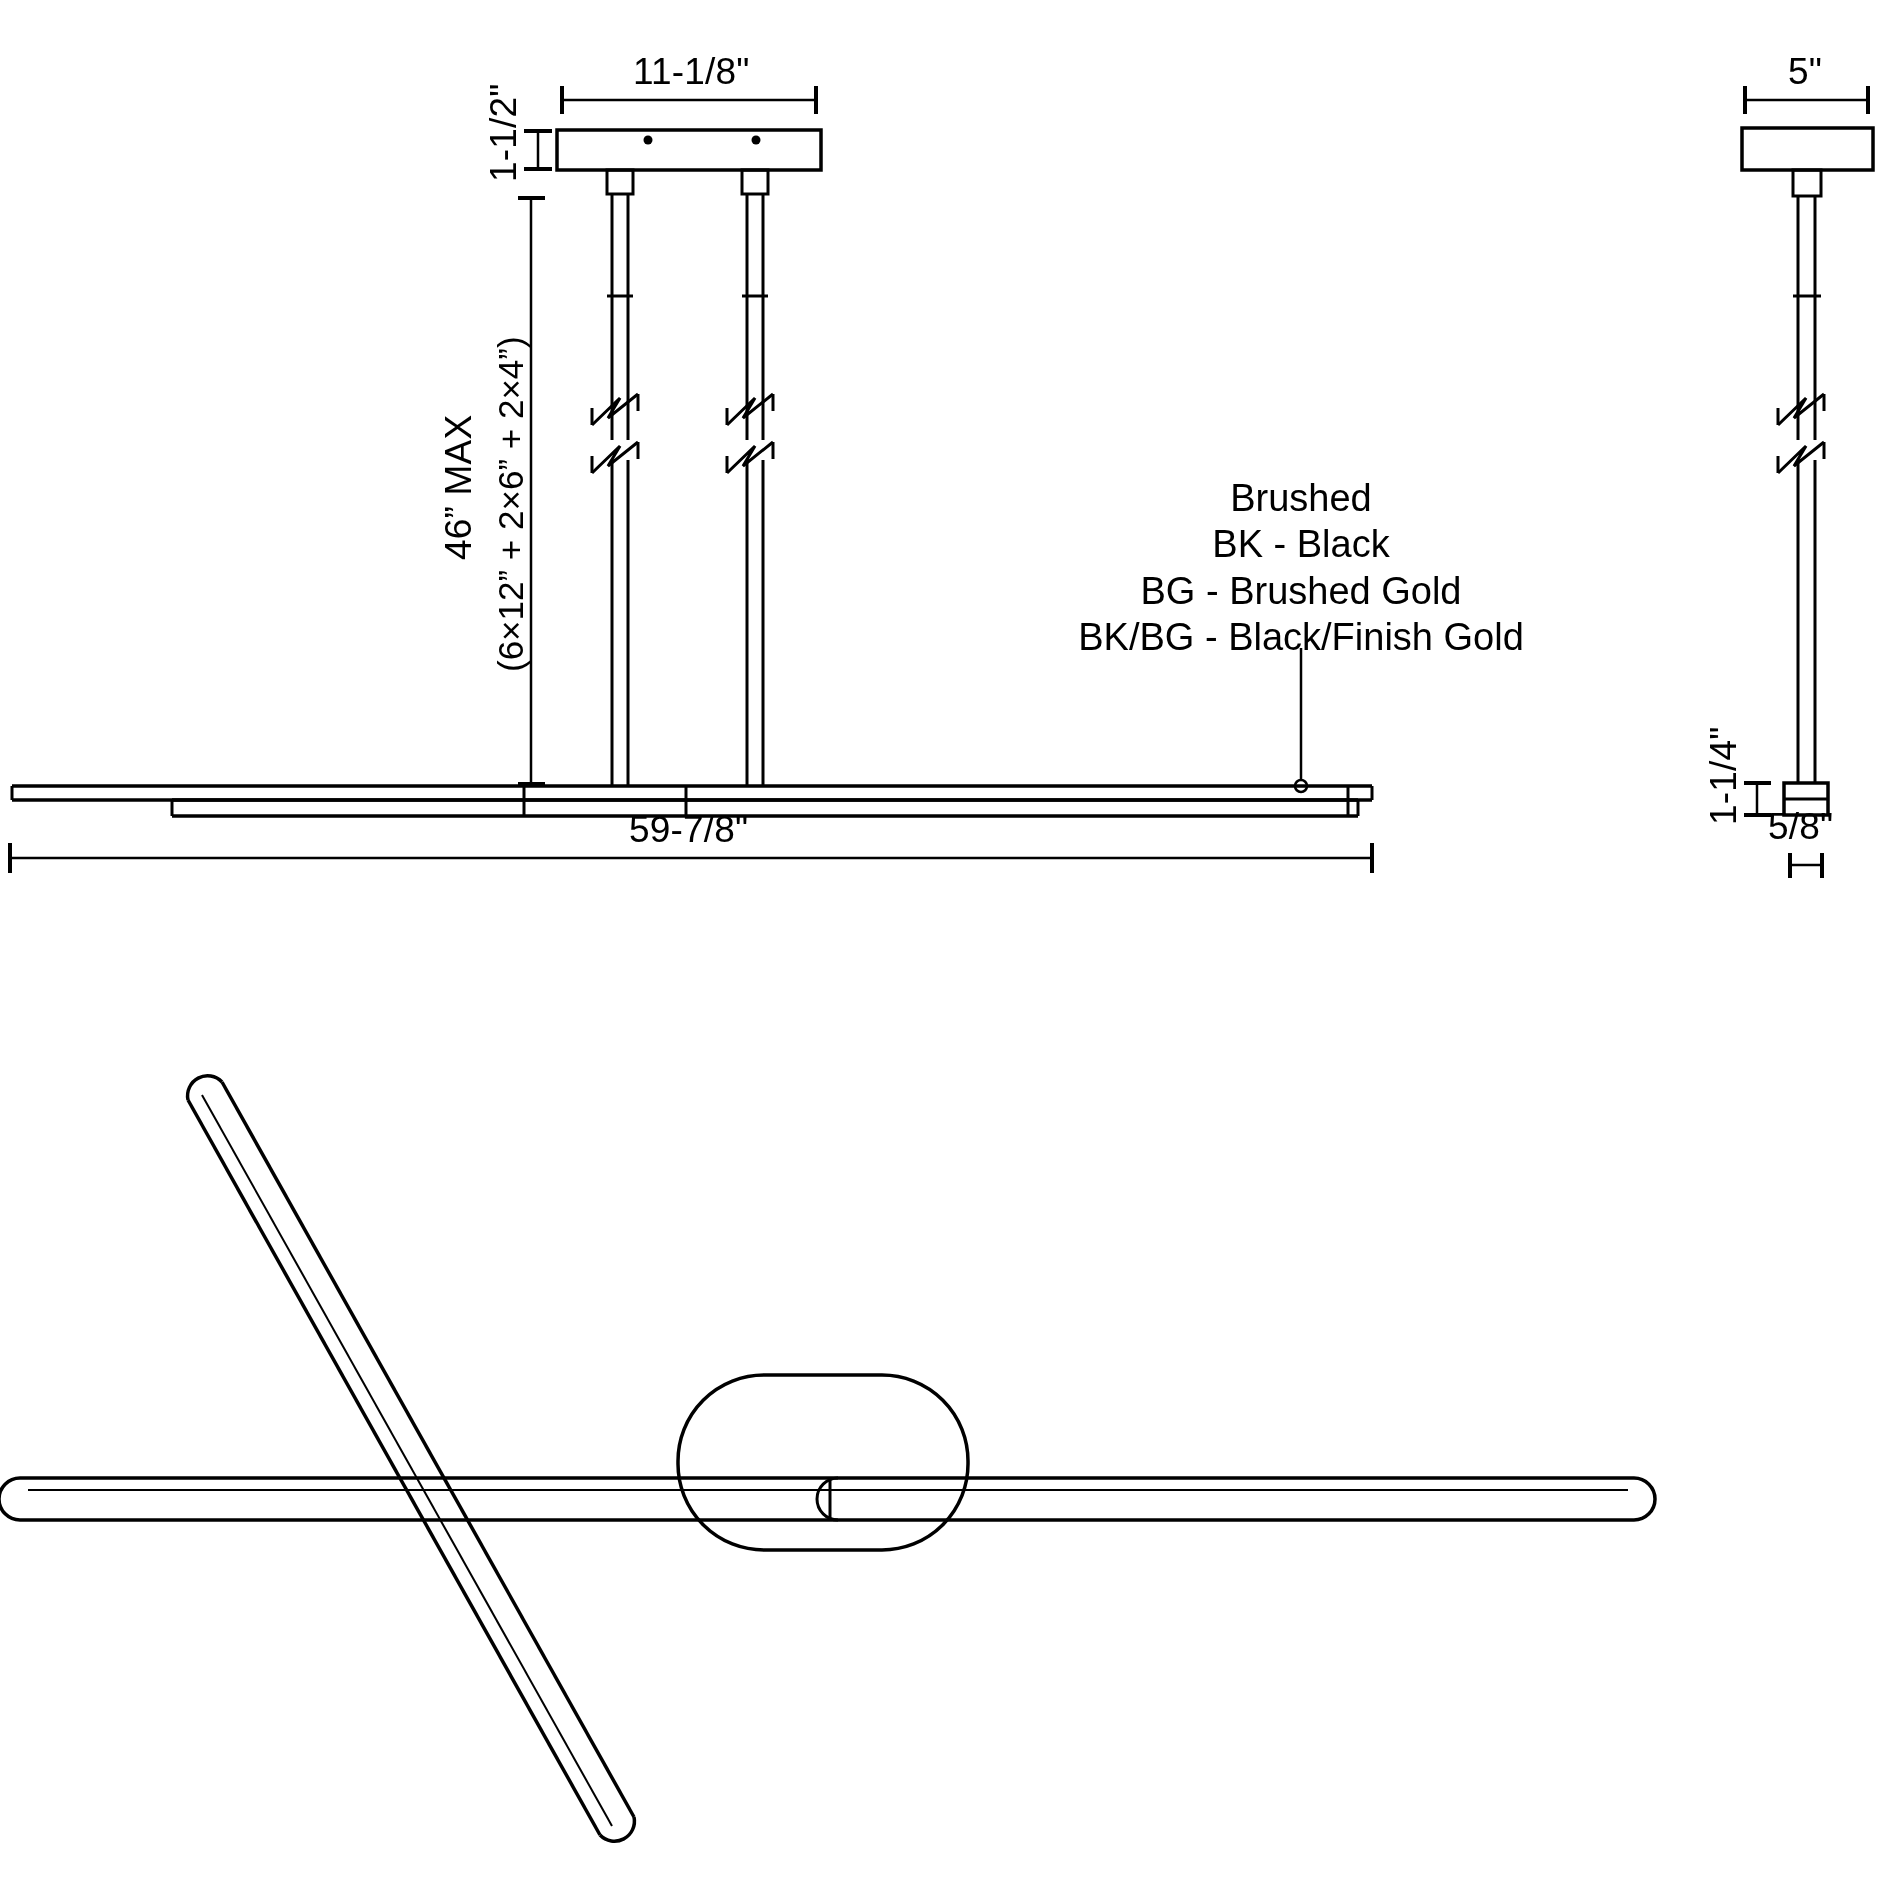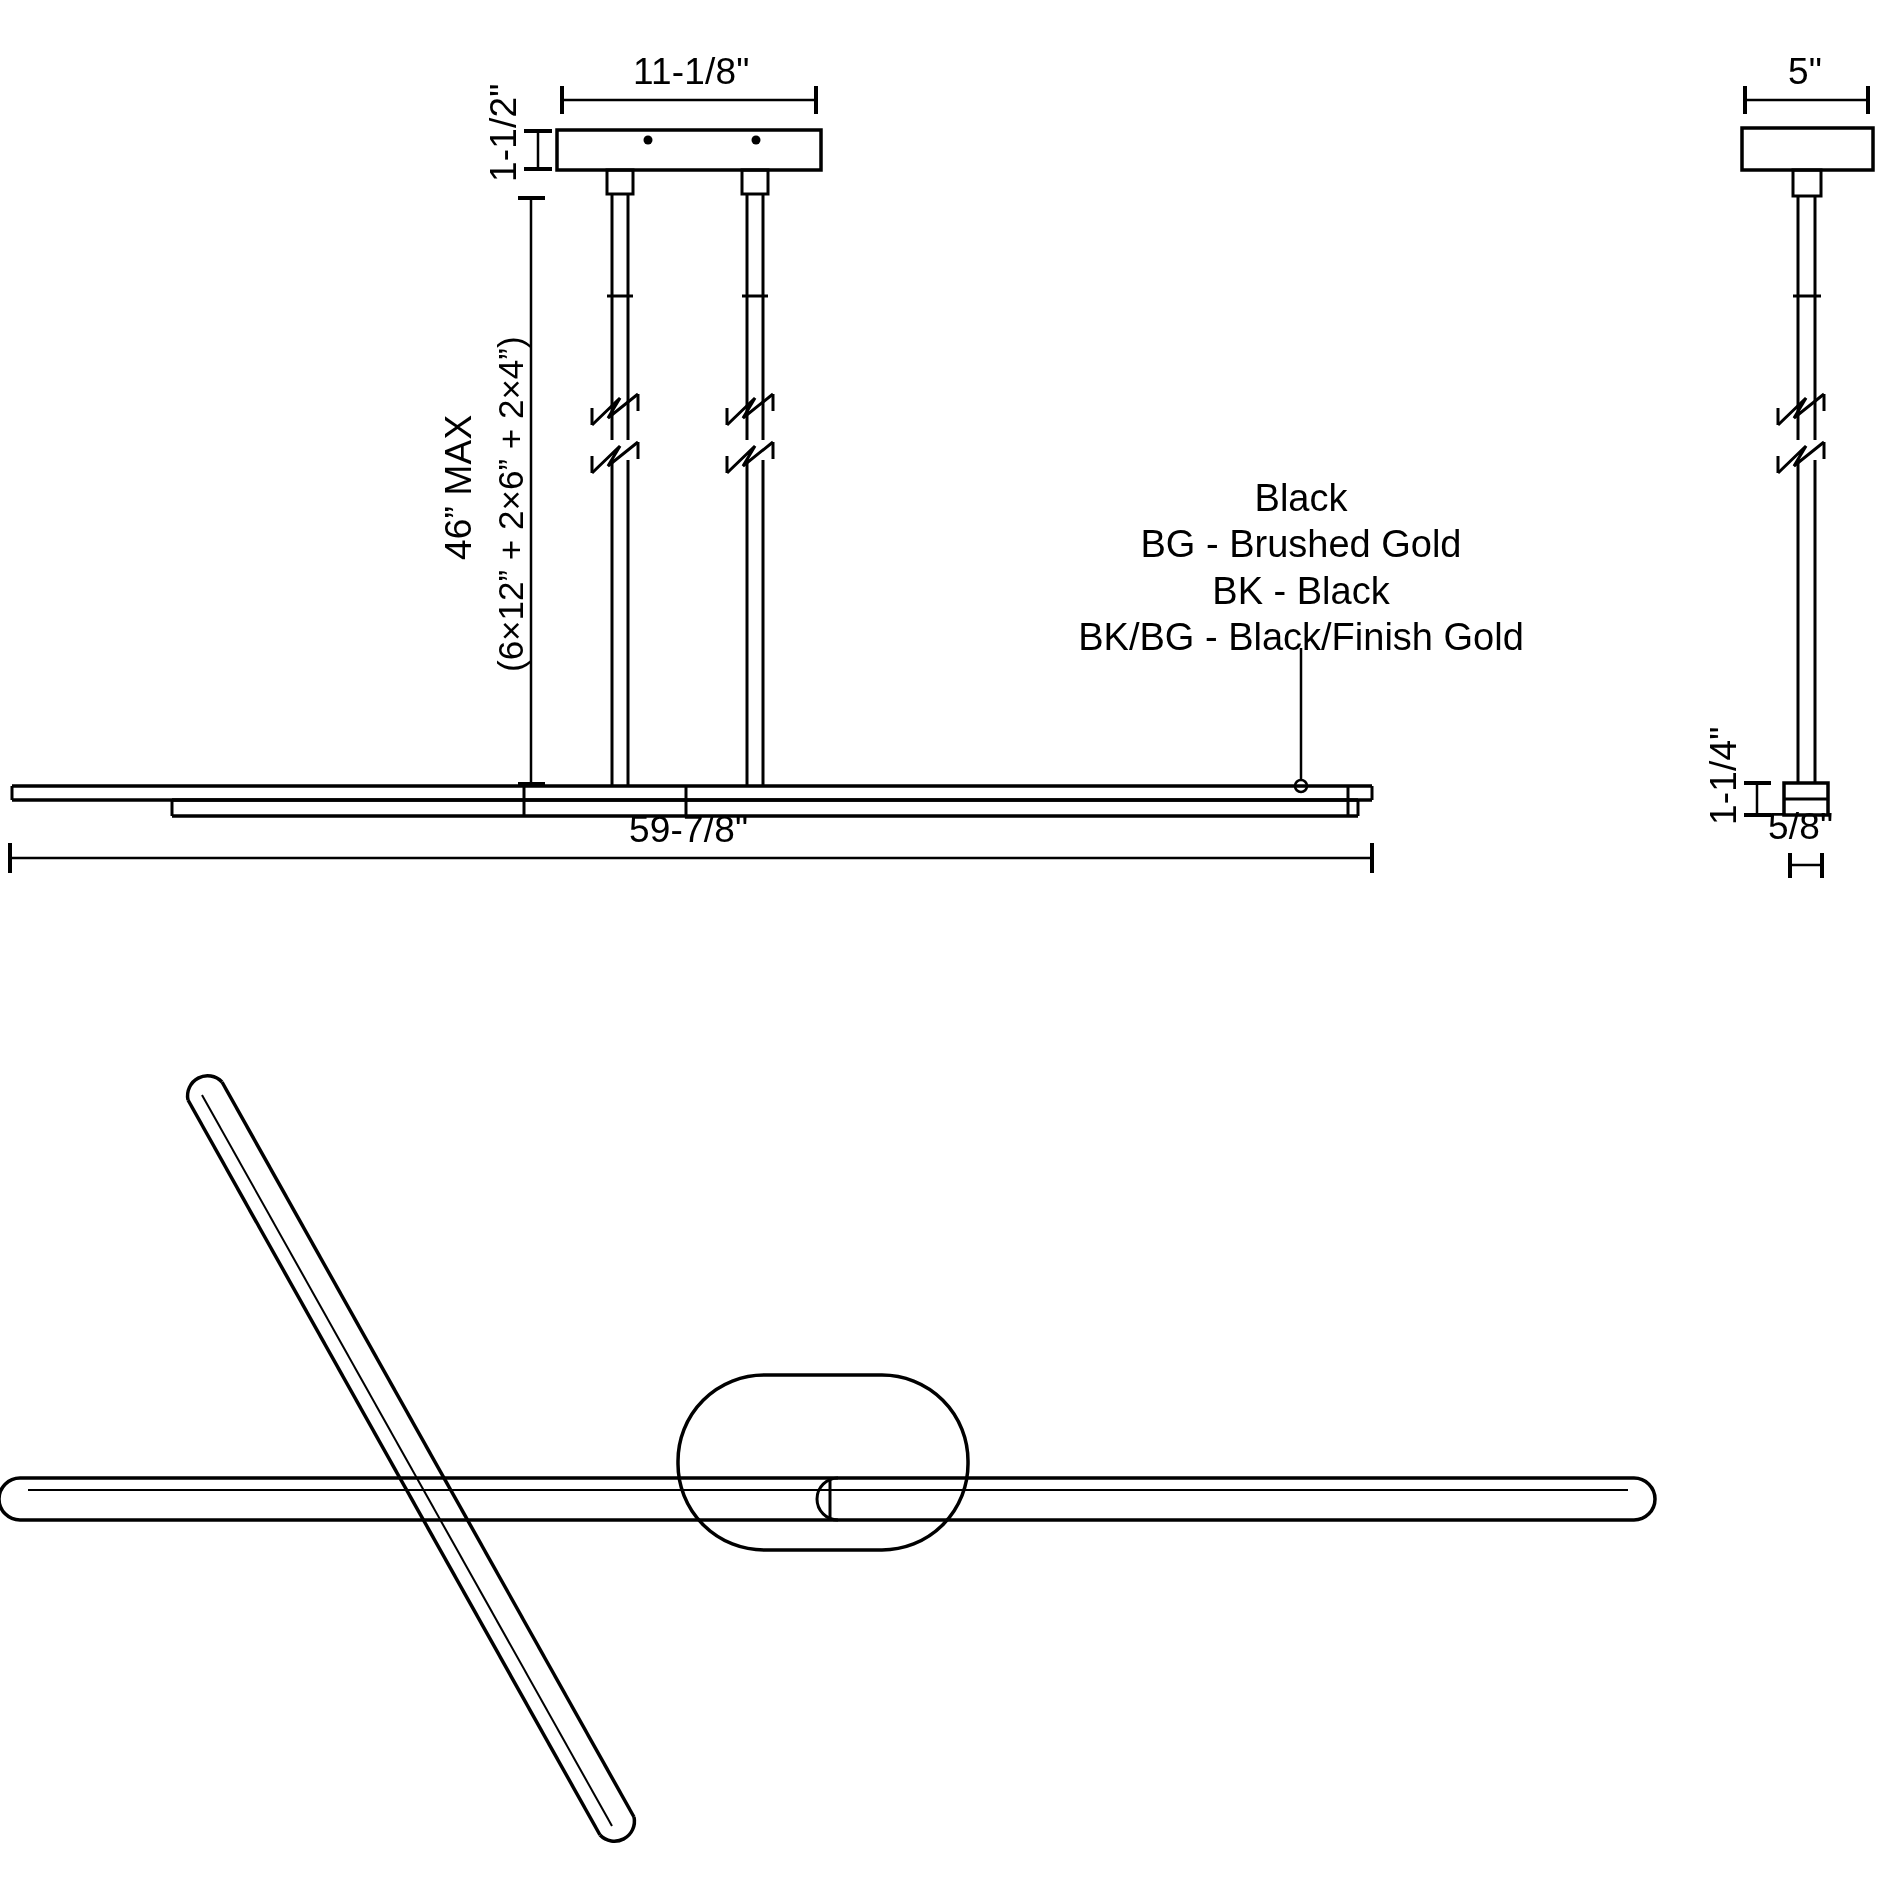--- a/index.html
+++ b/index.html
@@ -177,19 +177,19 @@
 
   <div class="lbl dim" style="left:629px;top:808px;">59-7/8"</div>
 
   <div class="lbl dim" style="left:1788px;top:50px;">5"</div>
 
   <div class="lbl dim rot90" style="left:1702px;top:825px;">1-1/4"</div>
 
   <div class="lbl dim" style="left:1768px;top:805px;">5/8"</div>
 
   <div class="finish-block" style="left:1001px;top:475px;width:600px;">
-    <div>Black</div>
+    <div>Brushed</div>
+    <div>BK - Black</div>
     <div>BG - Brushed Gold</div>
-    <div>BK - Black</div>
     <div>BK/BG - Black/Finish Gold</div>
   </div>
 
 </div>
 
 </body></html>

